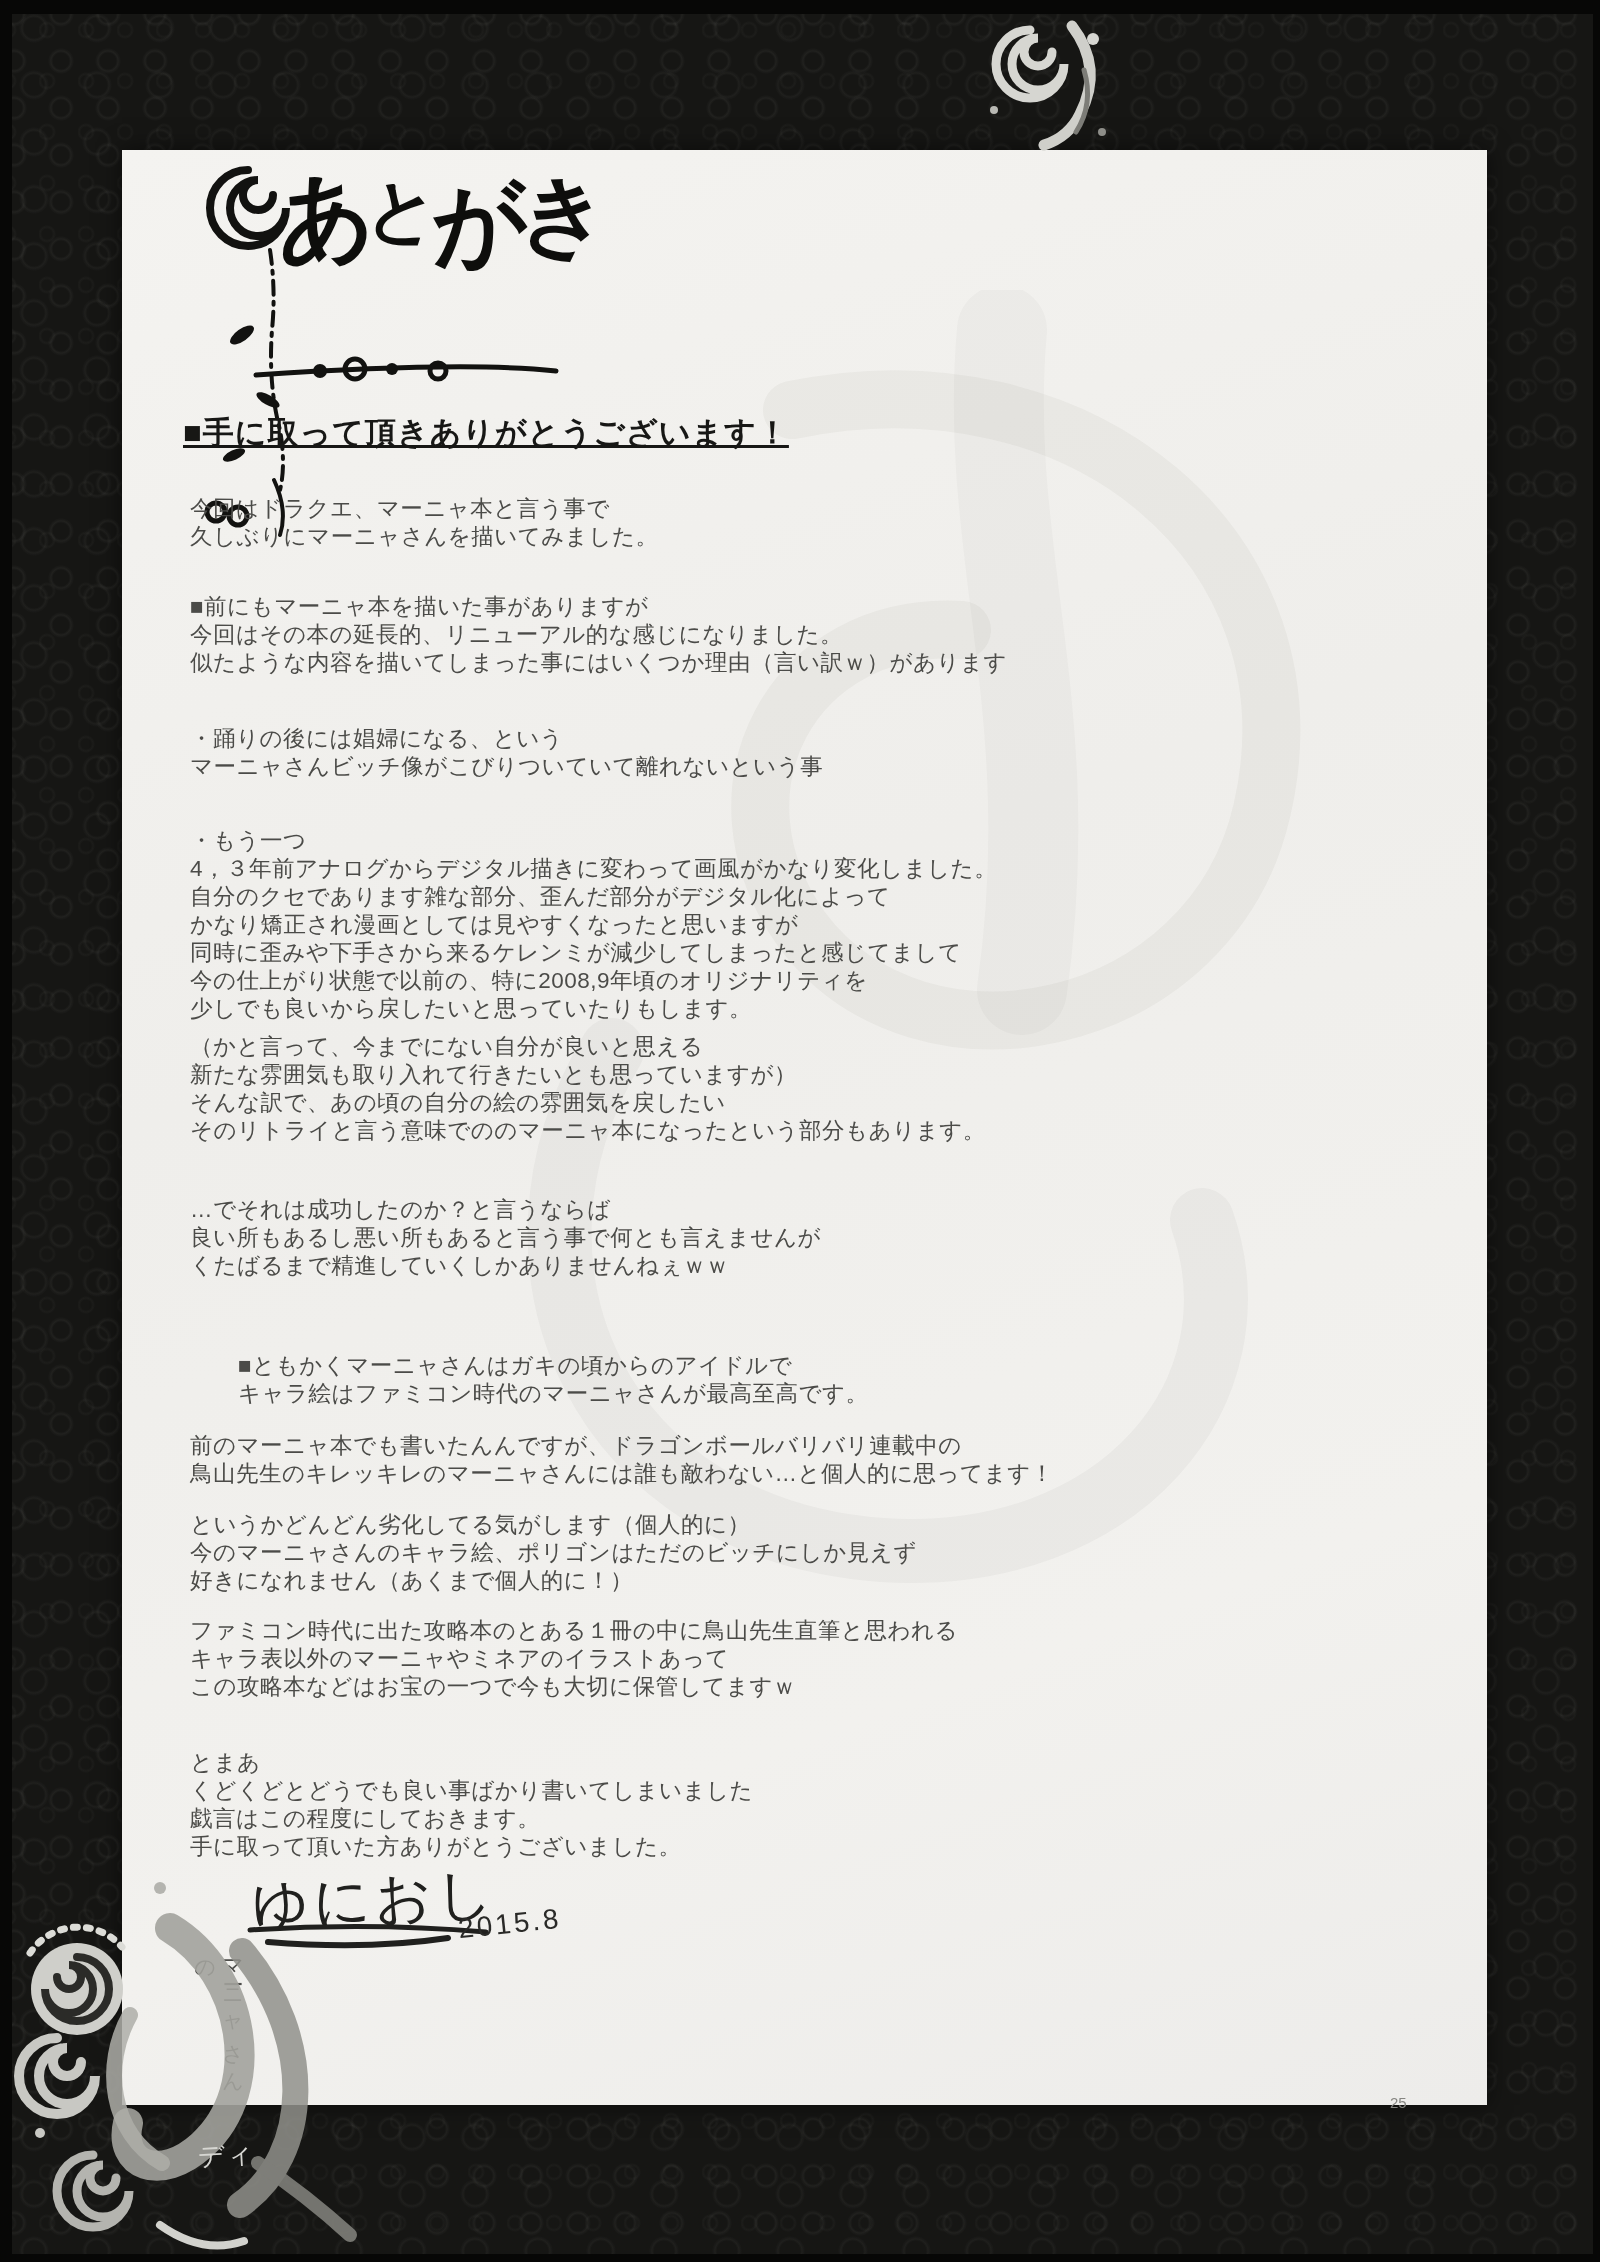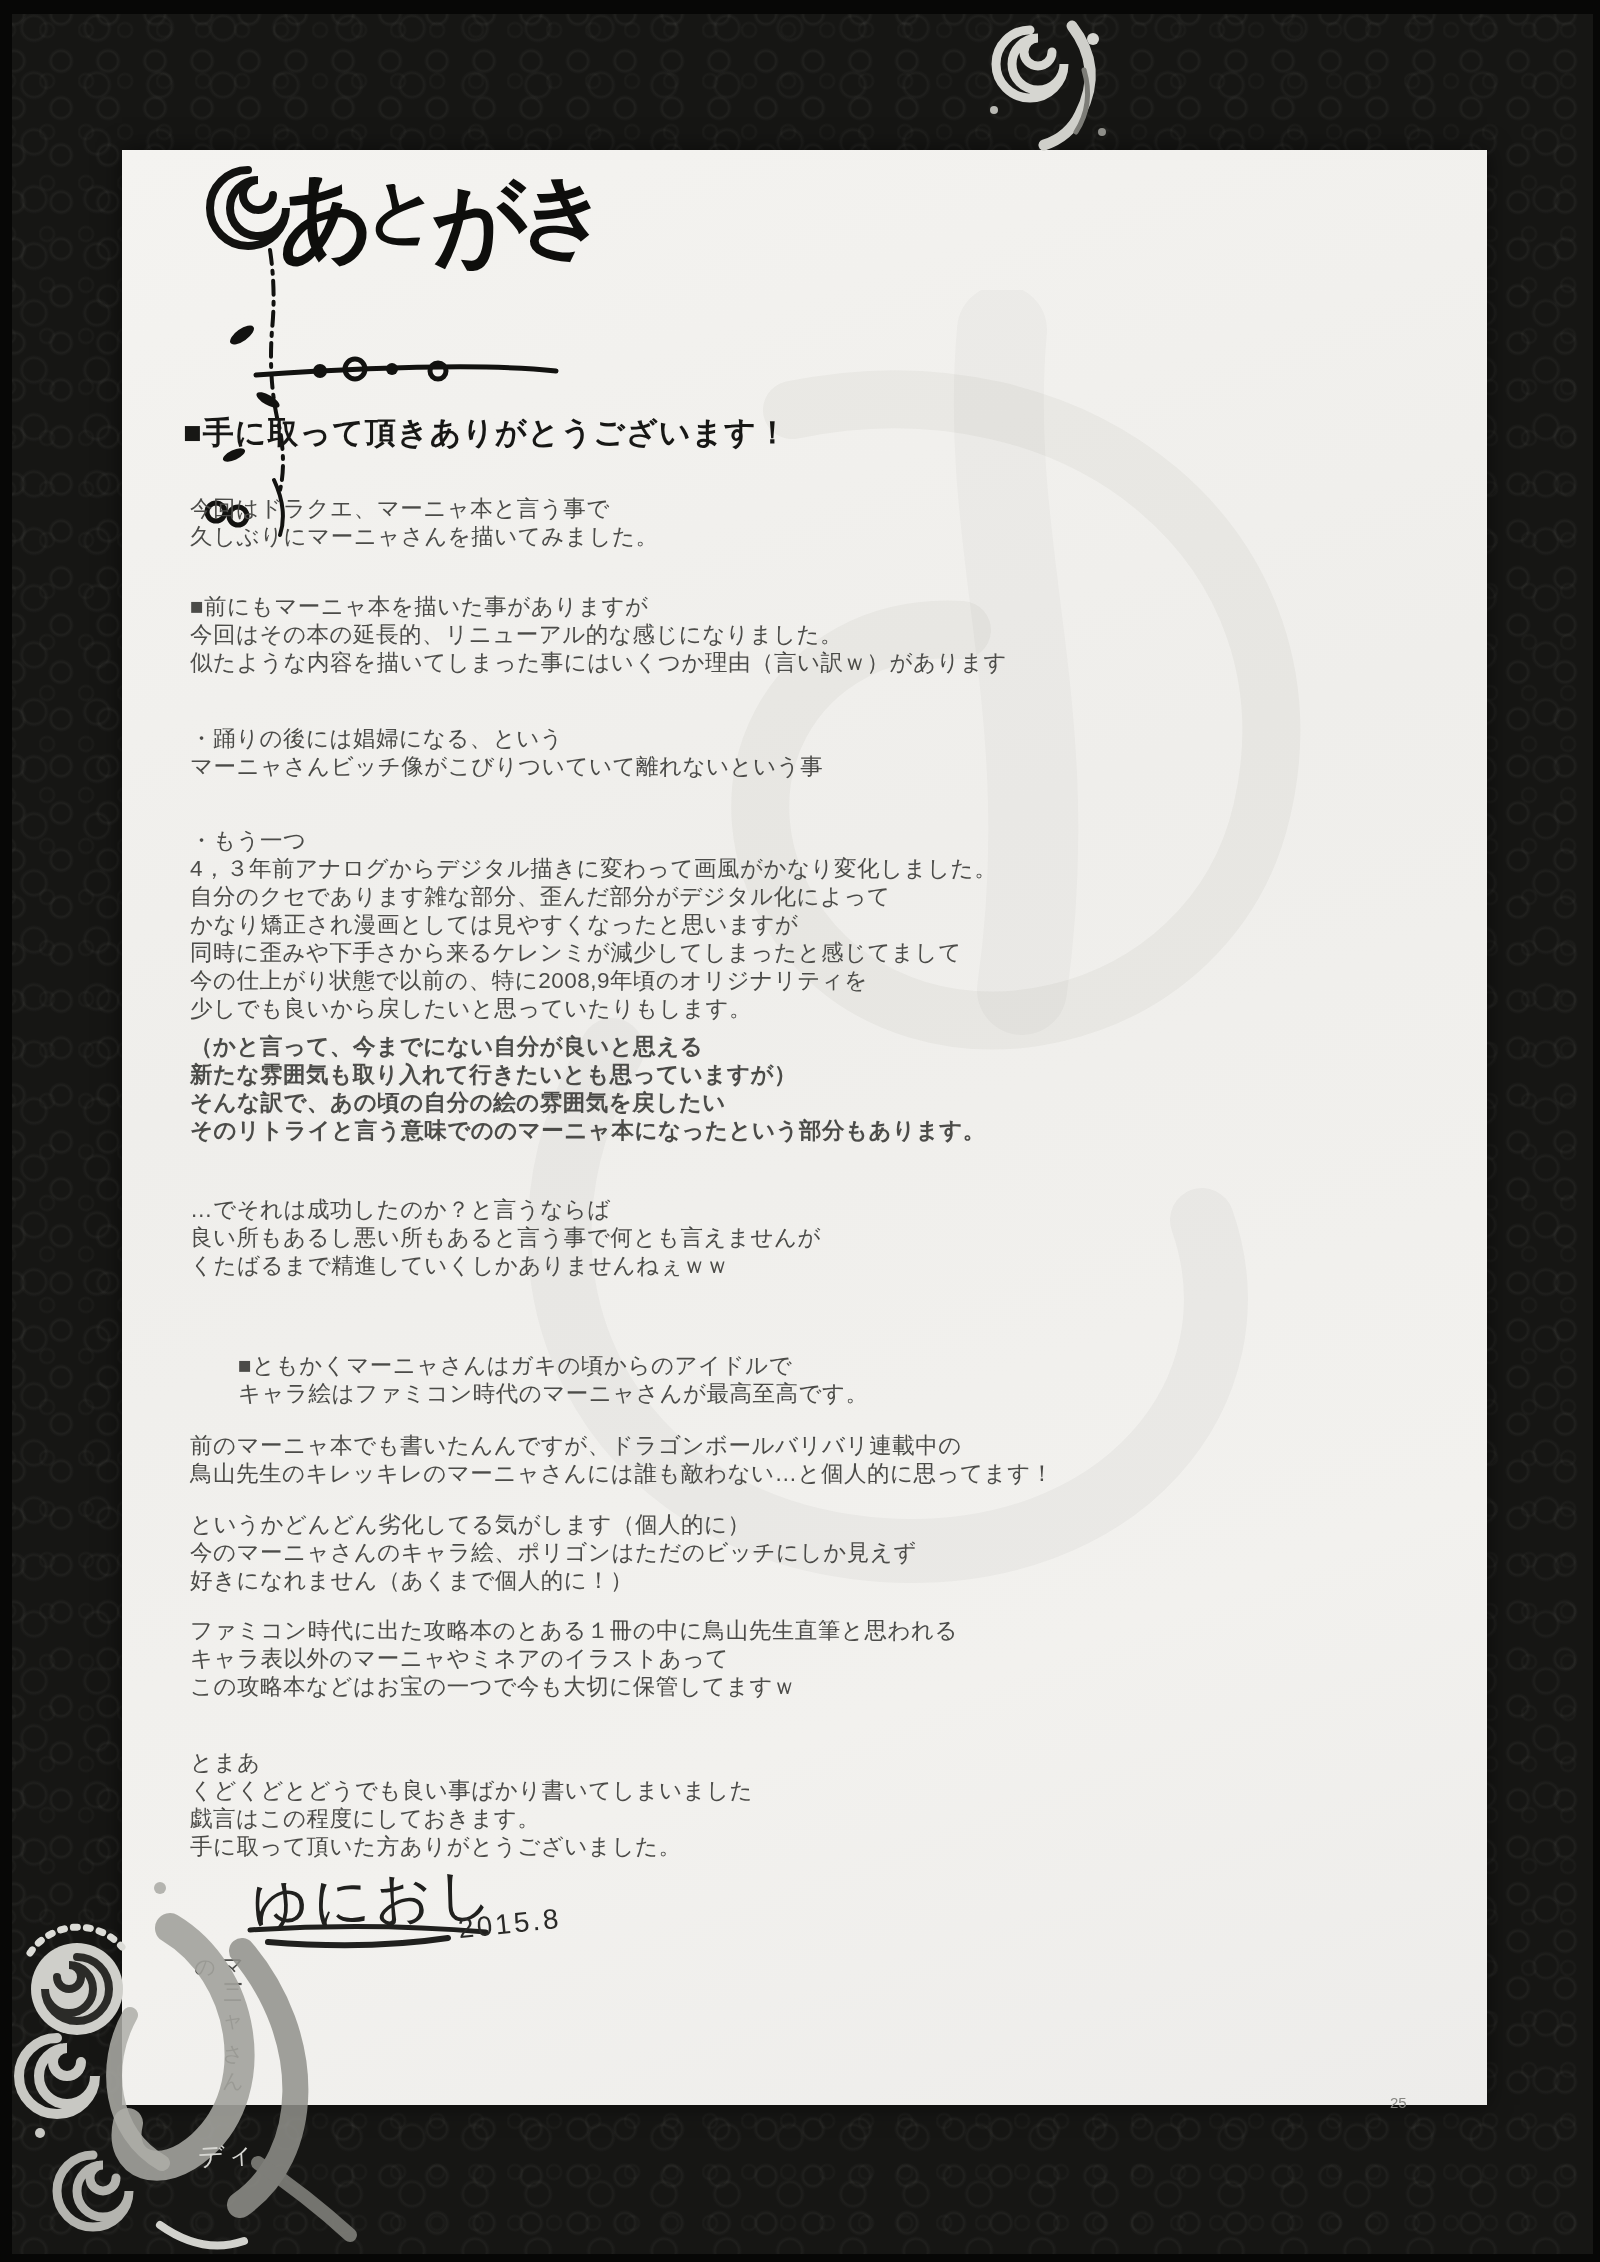--- a/index.html
+++ b/index.html
@@ -22,21 +22,21 @@
     box-shadow:0 0 22px rgba(0,0,0,0.55);
     z-index:5;
   }
   .title-logo{position:absolute;left:155px;top:18px;white-space:nowrap;color:#0e0e0c;z-index:4;}
   .title-logo .tc{display:inline-block;font-weight:bold;line-height:1;}
   .tc0{font-size:96px;transform:rotate(-7deg) skewX(-4deg);}
   .tc1{font-size:70px;transform:rotate(6deg) translateY(-14px);margin-left:-10px;}
   .tc2{font-size:94px;transform:rotate(-4deg) translateY(6px);margin-left:-6px;}
   .tc3{font-size:88px;transform:rotate(3deg) translateY(-4px);margin-left:-8px;}
   .headline{position:absolute;left:61px;top:262px;font-size:31px;font-weight:bold;
-    color:#171715;letter-spacing:1px;white-space:nowrap;}
+    color:#171715;letter-spacing:1px;white-space:nowrap;text-decoration:underline;}
   .para{position:absolute;left:68px;font-size:22.5px;line-height:28px;color:#4b4b48;
     letter-spacing:0.5px;white-space:pre-line;}
   .sig-name{position:absolute;left:130px;top:1712px;font-size:56px;color:#20201e;
     transform:rotate(-3deg);letter-spacing:4px;white-space:nowrap;}
   .sig-date{position:absolute;left:336px;top:1758px;font-size:28px;color:#2a2a28;
     transform:rotate(-6deg);letter-spacing:3px;}
   .page-number{position:absolute;left:1268px;top:1944px;font-size:15px;color:#858581;}
   .spine-title{position:absolute;left:69px;top:1796px;writing-mode:vertical-rl;
     font-size:21px;color:#4d4d4a;letter-spacing:3px;}
   .spine-katakana{position:absolute;left:198px;top:2138px;font-size:26px;color:#d6d6d2;
@@ -101,21 +101,21 @@
 似たような内容を描いてしまった事にはいくつか理由（言い訳ｗ）があります</div>
   <div class="para" style="top:575px;">・踊りの後には娼婦になる、という
 マーニャさんビッチ像がこびりついていて離れないという事</div>
   <div class="para" style="top:677px;">・もう一つ
 4，３年前アナログからデジタル描きに変わって画風がかなり変化しました。
 自分のクセであります雑な部分、歪んだ部分がデジタル化によって
 かなり矯正され漫画としては見やすくなったと思いますが
 同時に歪みや下手さから来るケレンミが減少してしまったと感じてまして
 今の仕上がり状態で以前の、特に2008,9年頃のオリジナリティを
 少しでも良いから戻したいと思っていたりもします。</div>
-  <div class="para" style="top:883px;font-weight:bold;">（かと言って、今までにない自分が良いと思える
+  <div class="para" style="top:883px;">（かと言って、今までにない自分が良いと思える
 新たな雰囲気も取り入れて行きたいとも思っていますが）
 そんな訳で、あの頃の自分の絵の雰囲気を戻したい
 そのリトライと言う意味でののマーニャ本になったという部分もあります。</div>
   <div class="para" style="top:1046px;">…でそれは成功したのか？と言うならば
 良い所もあるし悪い所もあると言う事で何とも言えませんが
 くたばるまで精進していくしかありませんねぇｗｗ</div>
   <div class="para" style="top:1202px;margin-left:48px;">■ともかくマーニャさんはガキの頃からのアイドルで
 キャラ絵はファミコン時代のマーニャさんが最高至高です。</div>
   <div class="para" style="top:1282px;">前のマーニャ本でも書いたんんですが、ドラゴンボールバリバリ連載中の
 鳥山先生のキレッキレのマーニャさんには誰も敵わない…と個人的に思ってます！</div>

